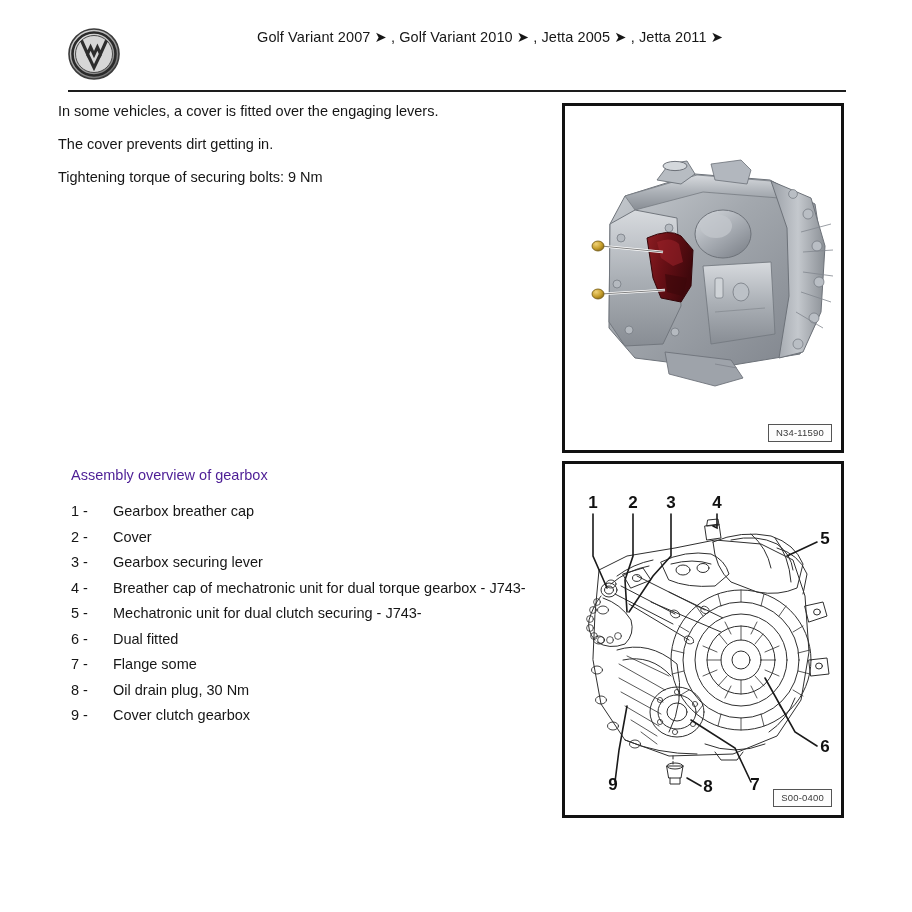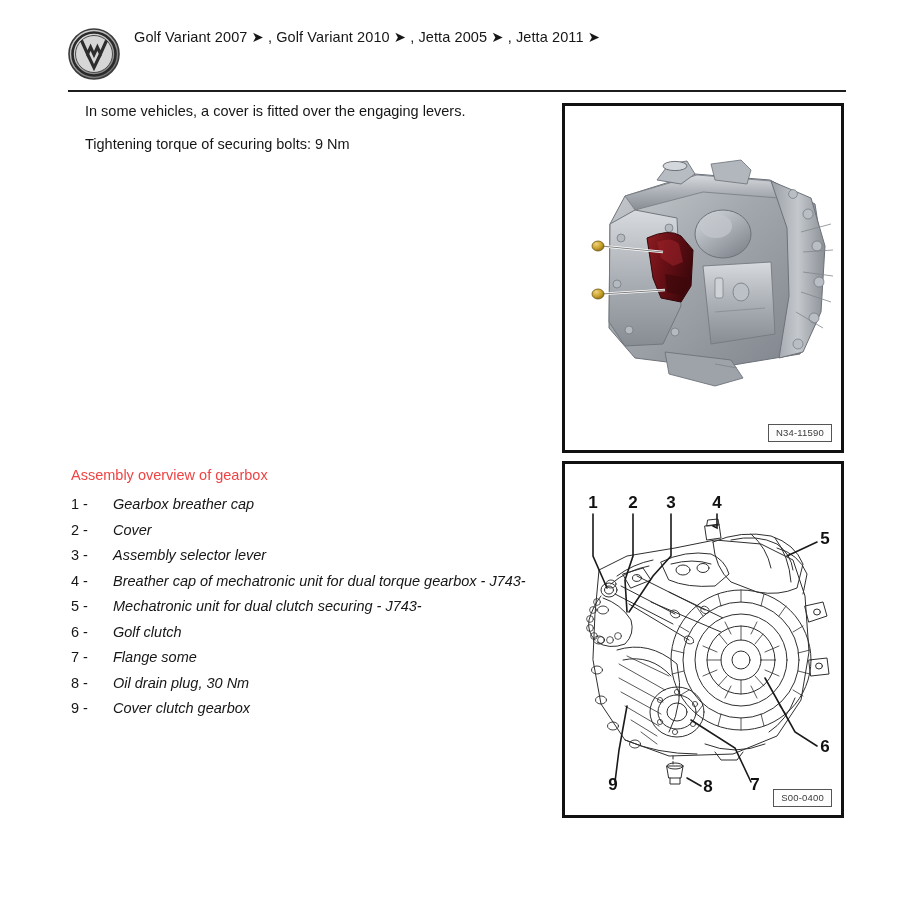--- a/index.html
+++ b/index.html
@@ -36,71 +36,71 @@
     left: 66px;
     top: 0px;
     width: 712px;
   }
   .header-line {
     font-size: 14.5px;
     line-height: 22px;
     letter-spacing: 0.1px;
     color: #161616;
     white-space: nowrap;
+    text-align: center;
   }
   #header-rule {
     position: absolute;
     left: 68px;
     top: 90px;
     width: 778px;
     height: 0;
     border-top: 2.2px solid #1d1d1d;
   }
 
   
   #intro-block {
     position: absolute;
-    left: 85px;
+    left: 58px;
     top: 103px;
     width: 470px;
   }
   .intro-para {
     font-size: 14.5px;
     line-height: 17px;
     margin-bottom: 16px;
     color: #161616;
   }
 
   #assembly-block {
     position: absolute;
     left: 71px;
     top: 466px;
     width: 470px;
   }
   #assembly-title {
     font-size: 14.5px;
     line-height: 18px;
-    margin-bottom: 12px;
-    color: #ef4444;
+    margin-bottom: 19px;
+    color: #4c1d95;
   }
   .part-row {
     display: flex;
     margin-bottom: 9px;
     font-size: 14.5px;
     line-height: 16.5px;
     color: #161616;
   }
   .part-num {
     width: 42px;
     flex: 0 0 42px;
     white-space: nowrap;
   }
   .part-label {
     flex: 1 1 auto;
-    font-style: italic;
   }
 
   
   .figure-frame {
     position: absolute;
     background: #ffffff;
     border: 3px solid #111111;
     box-sizing: border-box;
   }
   #figure-photo-frame {
@@ -162,49 +162,50 @@
   </div>
 
   <div id="header-text">
     <div class="header-line">Golf Variant 2007 ➤ , Golf Variant 2010 ➤ , Jetta 2005 ➤ , Jetta 2011 ➤</div>
   </div>
 </div>
 <div id="header-rule"></div>
 
 <div id="intro-block">
   <div class="intro-para">In some vehicles, a cover is fitted over the engaging levers.</div>
+  <div class="intro-para">The cover prevents dirt getting in.</div>
   <div class="intro-para">Tightening torque of securing bolts: 9 Nm</div>
 </div>
 
 <div id="assembly-block">
   <div id="assembly-title">Assembly overview of gearbox</div>
 
   <div class="part-row">
     <span class="part-num">1 -</span>
     <span class="part-label">Gearbox breather cap</span>
   </div>
   <div class="part-row">
     <span class="part-num">2 -</span>
     <span class="part-label">Cover</span>
   </div>
   <div class="part-row">
     <span class="part-num">3 -</span>
-    <span class="part-label">Assembly selector lever</span>
+    <span class="part-label">Gearbox securing lever</span>
   </div>
   <div class="part-row">
     <span class="part-num">4 -</span>
     <span class="part-label">Breather cap of mechatronic unit for dual torque gearbox - J743-</span>
   </div>
   <div class="part-row">
     <span class="part-num">5 -</span>
     <span class="part-label">Mechatronic unit for dual clutch securing - J743-</span>
   </div>
   <div class="part-row">
     <span class="part-num">6 -</span>
-    <span class="part-label">Golf clutch</span>
+    <span class="part-label">Dual fitted</span>
   </div>
   <div class="part-row">
     <span class="part-num">7 -</span>
     <span class="part-label">Flange some</span>
   </div>
   <div class="part-row">
     <span class="part-num">8 -</span>
     <span class="part-label">Oil drain plug, 30 Nm</span>
   </div>
   <div class="part-row">

